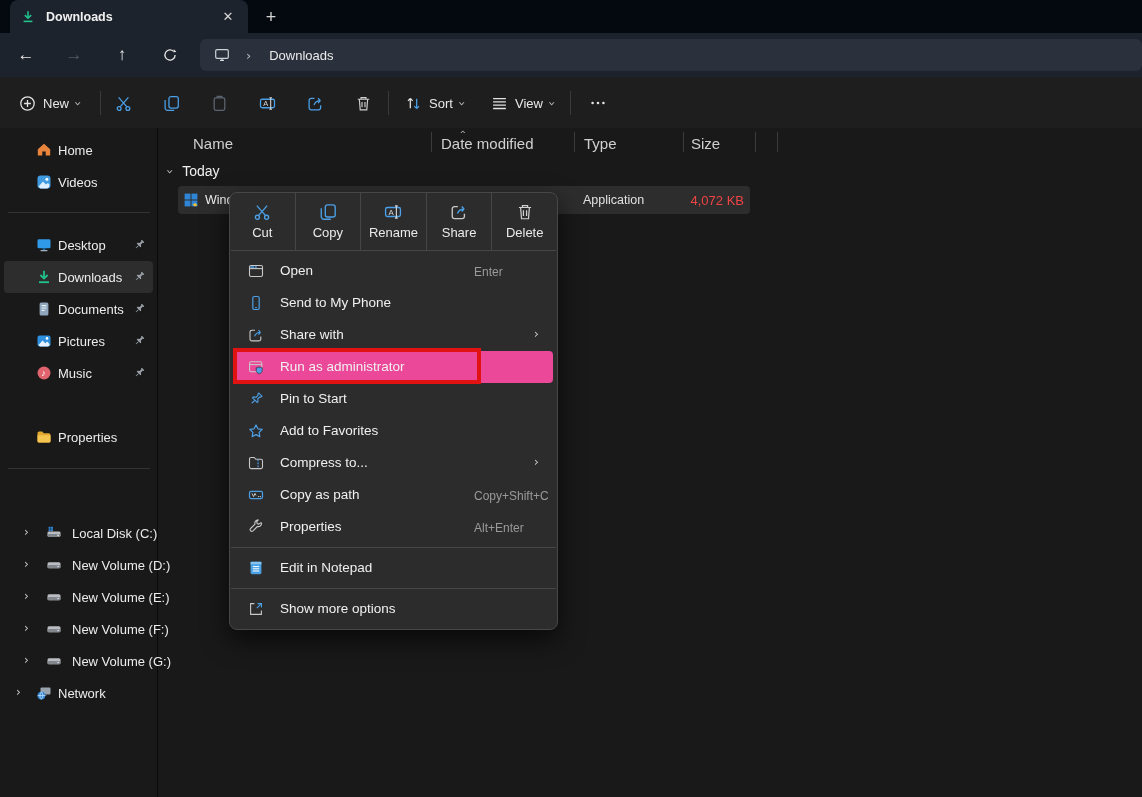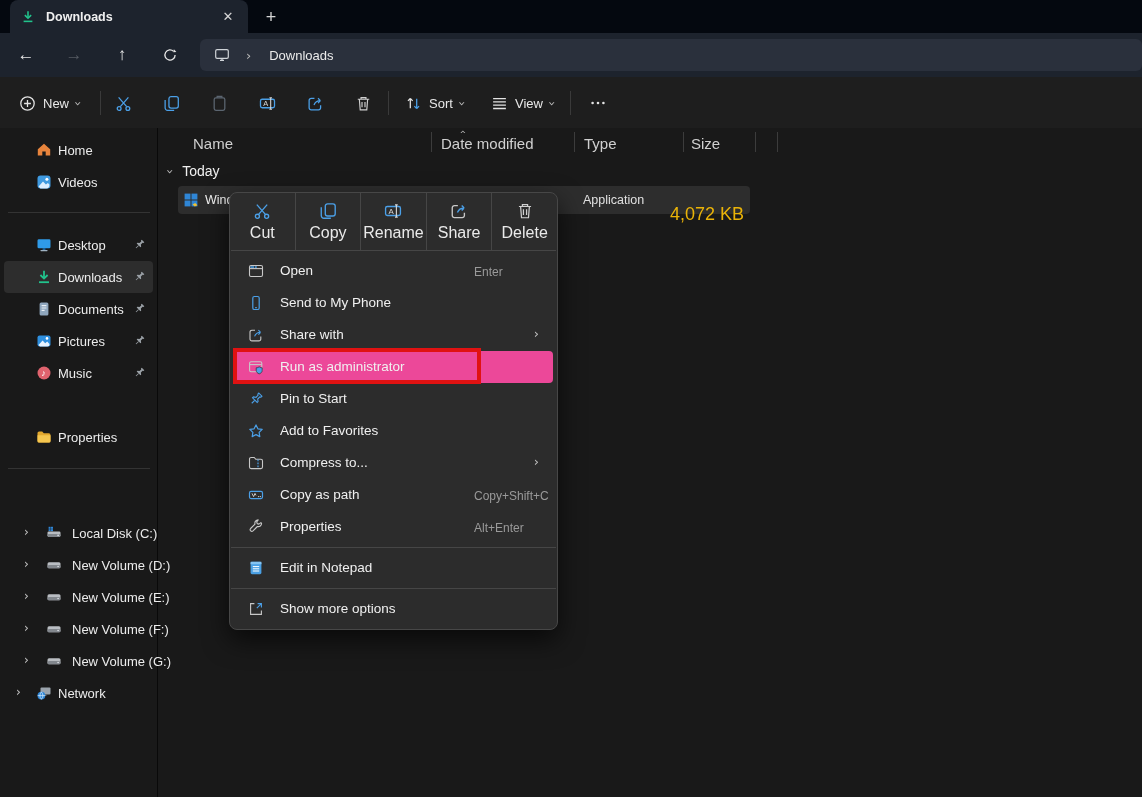--- a/index.html
+++ b/index.html
@@ -66,29 +66,29 @@
   .col-sep { position:absolute; top:4px; width:1px; height:20px; background:#3c3c3c; }
   .sort-ind { position:absolute; top:-1px; color:#b8b8b8; font-size:10px; }
   .group-row { position:absolute; left:0; top:28px; height:30px; display:flex; align-items:center; }
   .group-chev { margin-left:9px; }
   .group-lbl { margin-left:9px; font-size:14px; color:#f0f0f0; }
   .file-row { position:absolute; left:19px; top:58px; width:572px; height:28px;
               background:#2d2d2d; border-radius:4px; }
   .file-ico { position:absolute; left:5px; top:6px; }
   .file-name { position:absolute; left:27px; top:6.5px; font-size:12.5px; color:#f0f0f0; }
   .file-type { position:absolute; left:405px; top:6.5px; font-size:12.5px; color:#e0e0e0; }
-  .file-size { position:absolute; right:6px; top:6.5px; font-size:18px; color:#eab308;margin-top:11px; }
+  .file-size { position:absolute; right:6px; top:6.5px; font-size:13px; color:#ef4444; }
 
   
   .ctx { position:absolute; left:229px; top:192px; width:329px; height:438px; background:#2c2c2c;
          border:1px solid #474747; border-radius:8px; box-shadow:0 10px 26px rgba(0,0,0,.65); z-index:10; }
   .qa-row { position:absolute; left:0; top:0; right:0; height:57px; display:flex; }
   .qa { flex:1; position:relative; display:flex; flex-direction:column; align-items:center;
         justify-content:center; gap:4px; }
-  .qa .qlbl { font-size:16px; color:#eaeaea; }
+  .qa .qlbl { font-size:13px; color:#eaeaea; }
   .qa + .qa { border-left:1px solid #464646; }
   .ctx-sep { position:absolute; left:1px; right:1px; height:1px; background:#464646; }
   .mi { position:absolute; left:4px; right:4px; height:32px; border-radius:4px; }
   .mi.hover { background:#ec4899; }
   .mi .mico { position:absolute; left:14px; top:8px; }
   .mi .mlbl { position:absolute; left:46px; top:8px; font-size:13.5px; color:#f0f0f0; white-space:nowrap; }
   .mi .msc { position:absolute; left:240px; top:10px; font-size:12px; color:#9a9a9a; white-space:nowrap; }
   .mi .sub { position:absolute; right:14px; top:8px; color:#c0c0c0; font-size:13px; }
 
   .red-box { position:absolute; left:233px; top:348px; width:248px; height:36px;

